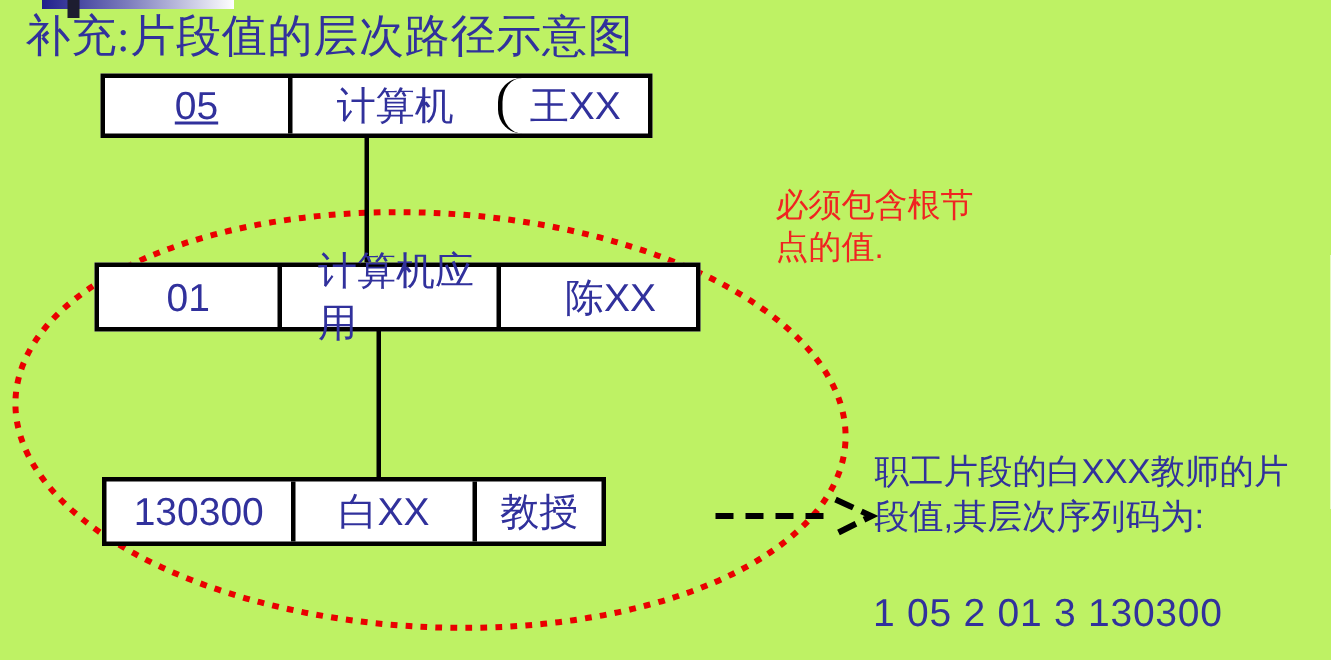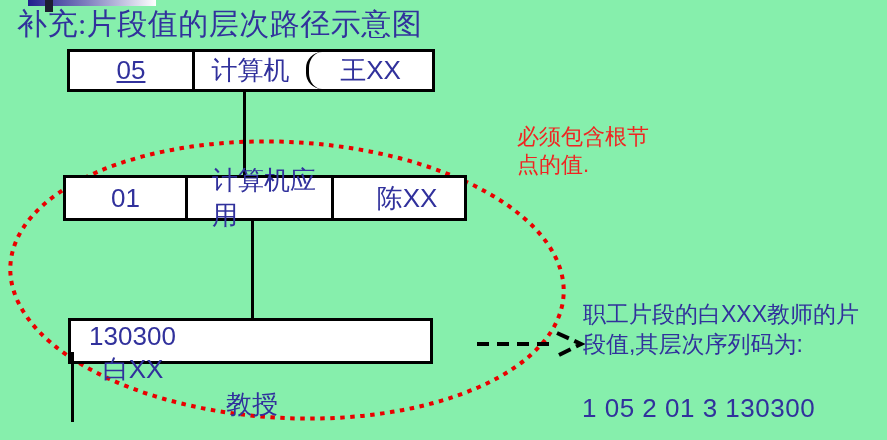--- a/index.html
+++ b/index.html
@@ -1,17 +1,17 @@
 <!DOCTYPE html>
 <html style="--navy: #31319C; --red-text: #F02421; --red-dots: #EA0000; --line-black: #000000;"><head>
 <meta charset="utf-8">
 <style>
   html,body{margin:0;padding:0;background:#fff;}
   .stage{
-    position:relative;width:887px;height:440px;background:#86efac;overflow:hidden;
+    position:relative;width:887px;height:440px;background:#bef264;overflow:hidden;
     font-family:"Liberation Sans",sans-serif;
   }
   
   .deco-bar{position:absolute;left:28px;top:0;width:128px;height:6px;
     background:linear-gradient(to right,#20208C 0%,#7d7dbd 45%,#ffffff 100%);}
   .deco-tab{position:absolute;left:45px;top:0;width:8px;height:12px;background:#1d1d30;}
   
   .title{position:absolute;left:17px;top:4px;margin:0;
     font-family:"Liberation Serif",serif;font-weight:400;
     font-size:30px;letter-spacing:0.5px;color:var(--navy,#31319C);white-space:nowrap;}
@@ -22,27 +22,27 @@
   .arrow-dash{stroke-dasharray:12 8;}
   .arrow-head{stroke-dasharray:13 6;}
   
   .node{position:absolute;display:flex;align-items:stretch;background:#fff;
     border:3px solid var(--line-black,#000);box-sizing:border-box;}
   .cell{display:flex;align-items:center;justify-content:center;
     color:var(--navy,#31319C);font-size:26px;box-sizing:border-box;}
   .cell + .cell{border-left:3px solid var(--line-black,#000);}
   .node-root{left:67px;top:49px;width:368px;height:43px;}
   .node-root .cell:nth-child(1){width:122px;text-decoration:underline;}
-  .node-root .cell:nth-child(2){width:114px;text-align:right;}
+  .node-root .cell:nth-child(2){width:140px;text-align:right;}
   .node-root .cell:nth-child(3){flex:1;border-radius:16px;}
   .node-middle{left:63px;top:175px;width:404px;height:46px;}
   .node-middle .cell:nth-child(1){width:119px;}
   .node-middle .cell:nth-child(2){width:146px;padding-left:24px;}
   .node-middle .cell:nth-child(3){flex:1;padding-left:16px;}
-  .node-leaf{left:68px;top:318px;width:365px;height:46px;flex-direction:column;}
+  .node-leaf{left:68px;top:318px;width:336px;height:46px;}
   .node-leaf .cell:nth-child(1){width:123px;}
   .node-leaf .cell:nth-child(2){width:121px;}
   .node-leaf .cell:nth-child(3){flex:1;}
   
   .connector{position:absolute;width:3px;background:var(--line-black,#000);}
   .connector-1{left:243px;top:91px;height:85px;}
   .connector-2{left:251px;top:220px;height:99px;}
   
   .note-red{position:absolute;left:517px;top:123px;width:141px;
     font-size:22px;line-height:28px;color:var(--red-text,#F02421);}

